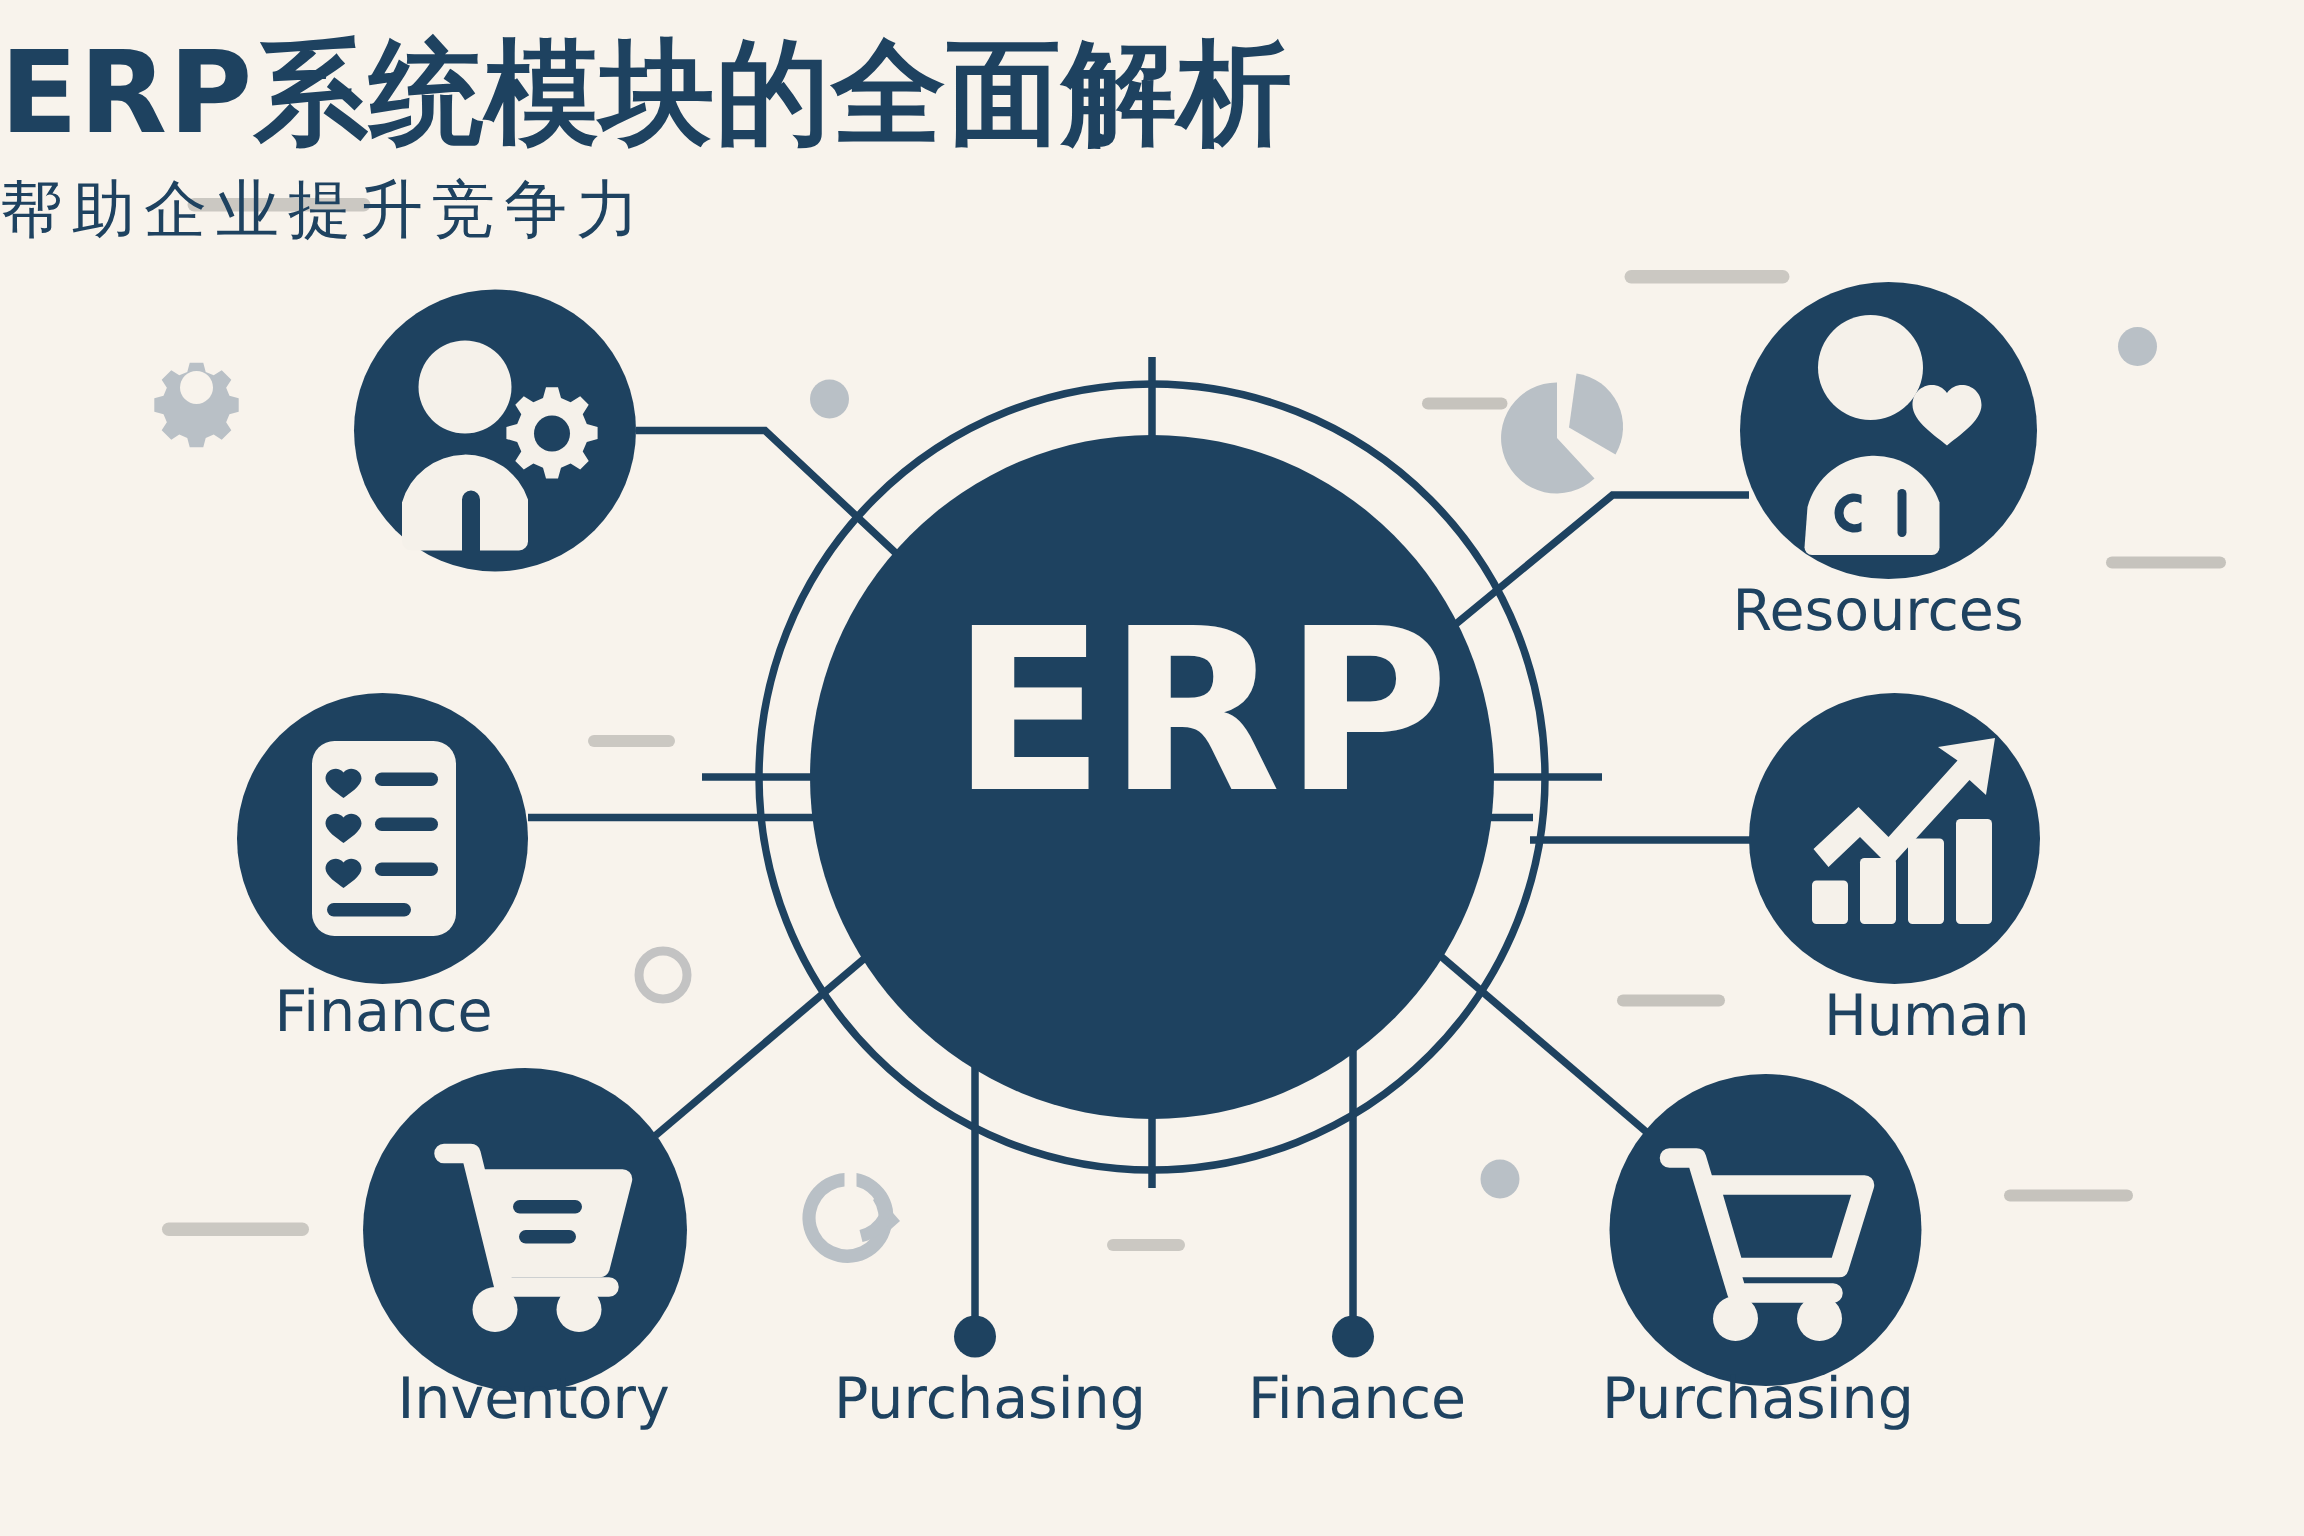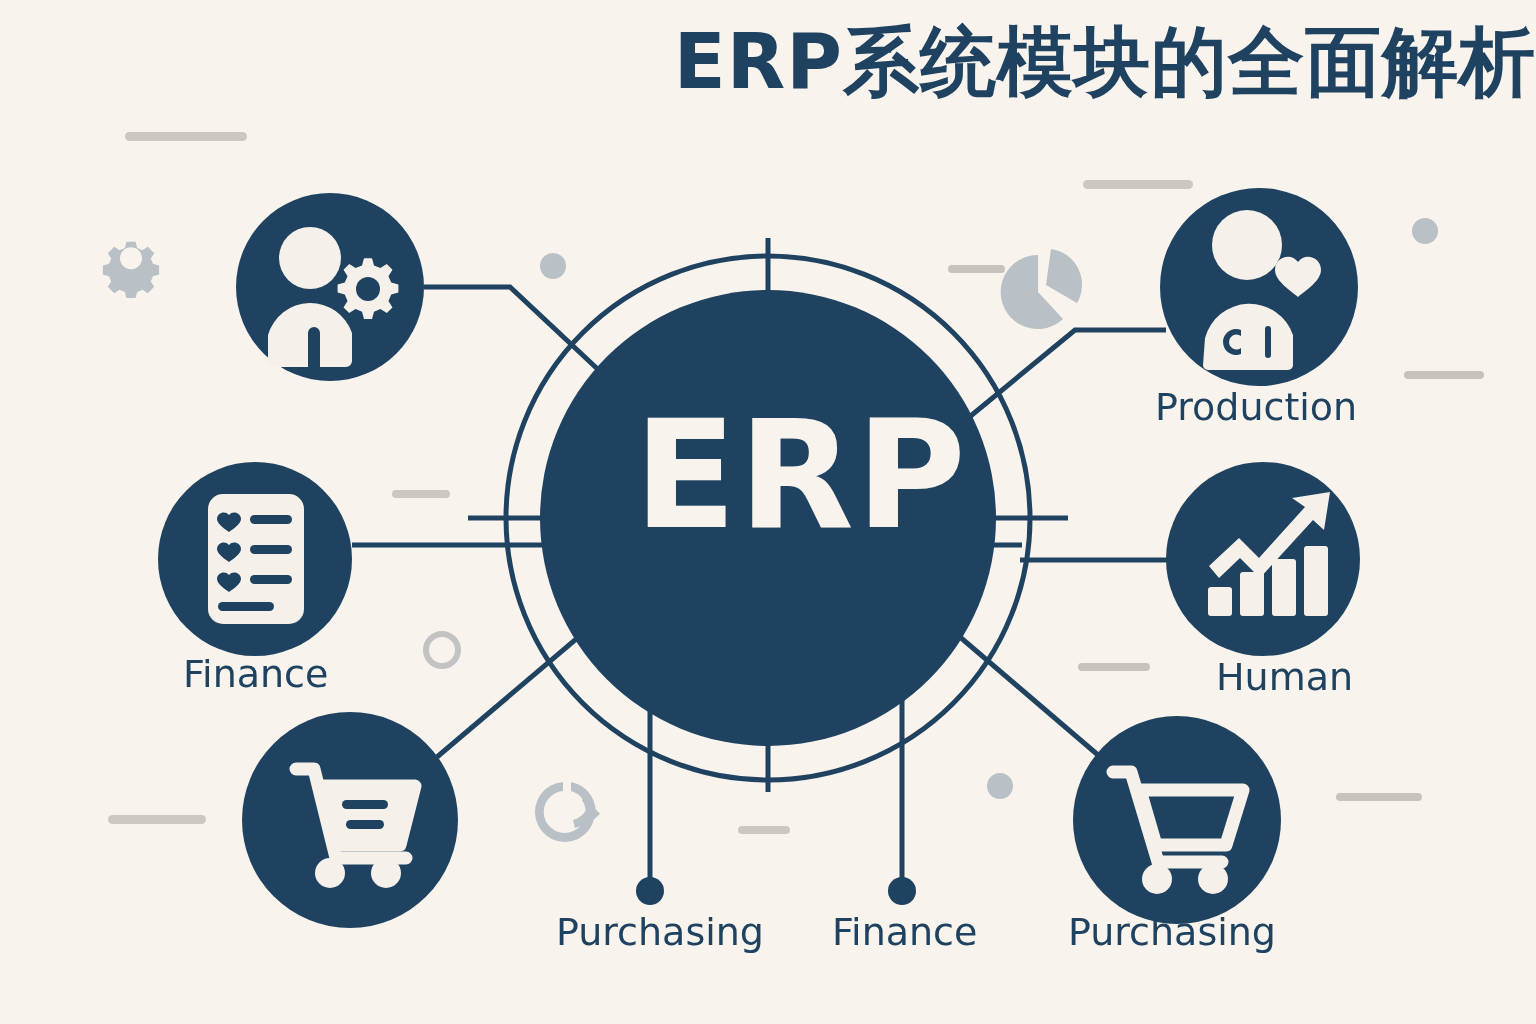--- a/index.html
+++ b/index.html
@@ -8,21 +8,21 @@
     background:#f8f3ec;
     font-family:"Liberation Sans","DejaVu Sans",sans-serif;
     overflow:hidden;
     position:relative;
   }
   #stage{position:absolute;inset:0;width:1536px;height:1024px;}
   .layer{position:absolute;inset:0;width:1536px;height:1024px;}
 
   
   .title-wrap{
-    position:absolute;left:0;top:22px;width:1536px;text-align:right;
+    position:absolute;left:0;top:22px;width:1536px;text-align:left;
     pointer-events:none;
   }
   .main-title{
     font-size:76px;font-weight:bold;color:#1e4260;
     letter-spacing:1px;line-height:1.05;
     font-family:"DejaVu Sans","Liberation Sans",sans-serif;
     margin:0;
   }
   .sub-title{
     font-size:42px;font-weight:normal;color:#1e4260;
@@ -223,22 +223,24 @@
         <g fill="#f5f1ea">
           <circle cx="1157" cy="879" r="15"></circle>
           <circle cx="1213" cy="879" r="15"></circle>
         </g>
       </g>
     </g>
   </svg>
 
   <div class="title-wrap">
     <div class="main-title">ERP系统模块的全面解析</div>
+    <div class="sub-title">帮助企业提升竞争力</div>
   </div>
 
   <div class="node-label lbl-fin-left">Finance</div>
-  <div class="node-label lbl-prod">Production</div>
+  <div class="node-label lbl-inv">Inventory</div>
+  <div class="node-label lbl-prod">Resources</div>
   <div class="node-label lbl-sales">Human</div>
   <div class="node-label lbl-purch-r">Purchasing</div>
   <div class="node-label lbl-purch-b">Purchasing</div>
   <div class="node-label lbl-fin-b">Finance</div>
 
 </div>
 
 </body></html>

